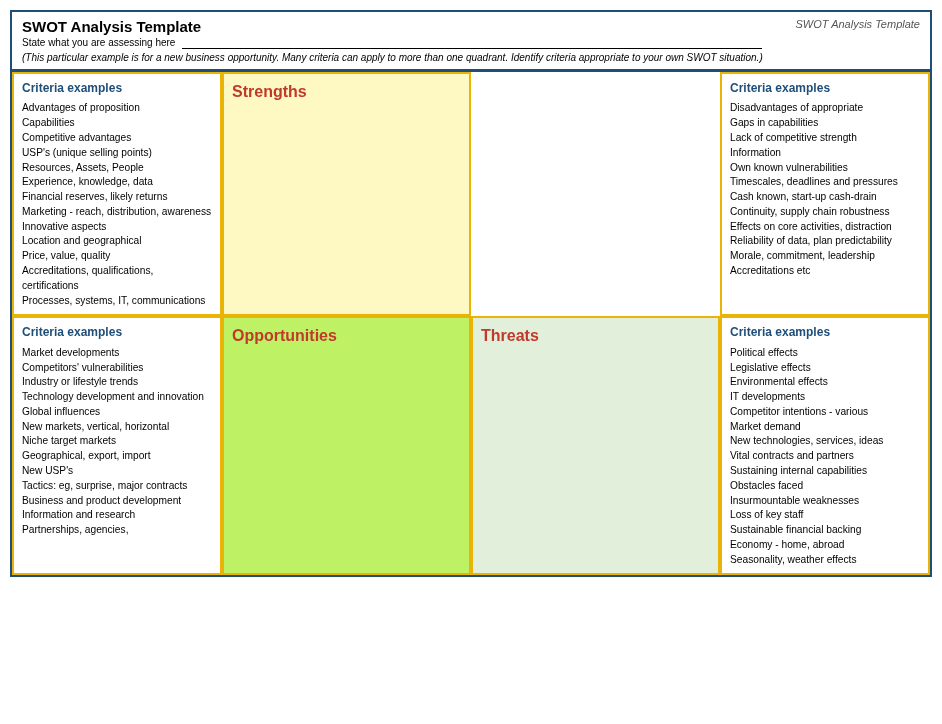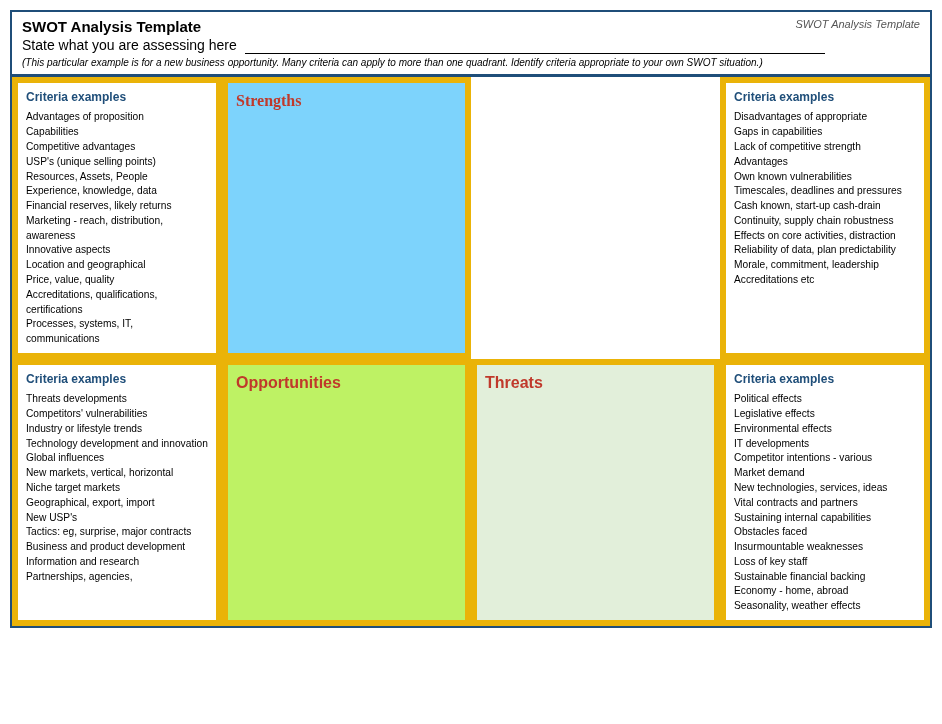--- a/index.html
+++ b/index.html
@@ -30,21 +30,21 @@
     }
     .header-watermark {
       position: absolute;
       top: 6px;
       right: 10px;
       font-size: 11px;
       font-style: italic;
       color: #555;
     }
     .header-line1 {
-      font-size: 14px;
+      font-size: 10px;
       color: #000;
       margin-top: 2px;
     }
     .header-line1 .underline-area {
       display: inline-block;
       border-bottom: 1px solid #000;
       width: 580px;
       margin-left: 4px;
     }
     .header-note {
@@ -54,36 +54,35 @@
       margin-top: 2px;
       line-height: 1.4;
     }
     .grid-container {
       display: grid;
       grid-template-columns: 210px 1fr 1fr 210px;
       grid-template-rows: auto auto;
       border-top: 2px solid #1f4e79;
     }
     .cell {
-      border: 6px solid #eab308;
+      border: 2px solid #eab308;
       padding: 6px 8px;
       font-size: 10.5px;
       line-height: 1.45;
       vertical-align: top;
     }
     .cell-criteria-top-left {
       background: #fff;
       grid-column: 1;
       grid-row: 1;
     }
     .cell-strengths {
-      background: #7dd3fc;
+      background: #fef9c3;
       grid-column: 2;
       grid-row: 1;
-      font-family: Liberation Serif, serif;
     }
     .cell-weaknesses {
       background: #e2efda;
       grid-column: 3;
       grid-row: 1;
     }
     .cell-criteria-top-right {
       background: #fff;
       grid-column: 4;
       grid-row: 1;
@@ -170,36 +169,36 @@
       <div class="cell-header-red">Strengths</div>
     </div>
 
 
     <div class="cell cell-criteria-top-right">
       <div class="cell-header">Criteria examples</div>
       <ul class="cell-list">
         <li>Disadvantages of appropriate</li>
         <li>Gaps in capabilities</li>
         <li>Lack of competitive strength</li>
-        <li>Advantages</li>
+        <li>Information</li>
         <li>Own known vulnerabilities</li>
         <li>Timescales, deadlines and pressures</li>
         <li>Cash known,  start-up cash-drain</li>
         <li>Continuity, supply chain robustness</li>
         <li>Effects on core activities, distraction</li>
         <li>Reliability of data, plan predictability</li>
         <li>Morale, commitment, leadership</li>
         <li>Accreditations etc</li>
       </ul>
     </div>
 
     <div class="cell cell-criteria-bot-left">
       <div class="cell-header">Criteria examples</div>
       <ul class="cell-list">
-        <li>Threats developments</li>
+        <li>Market developments</li>
         <li>Competitors' vulnerabilities</li>
         <li>Industry or lifestyle trends</li>
         <li>Technology development and innovation</li>
         <li>Global influences</li>
         <li>New markets, vertical, horizontal</li>
         <li>Niche target markets</li>
         <li>Geographical, export, import</li>
         <li>New USP's</li>
         <li>Tactics: eg, surprise, major contracts</li>
         <li>Business and product development</li>

